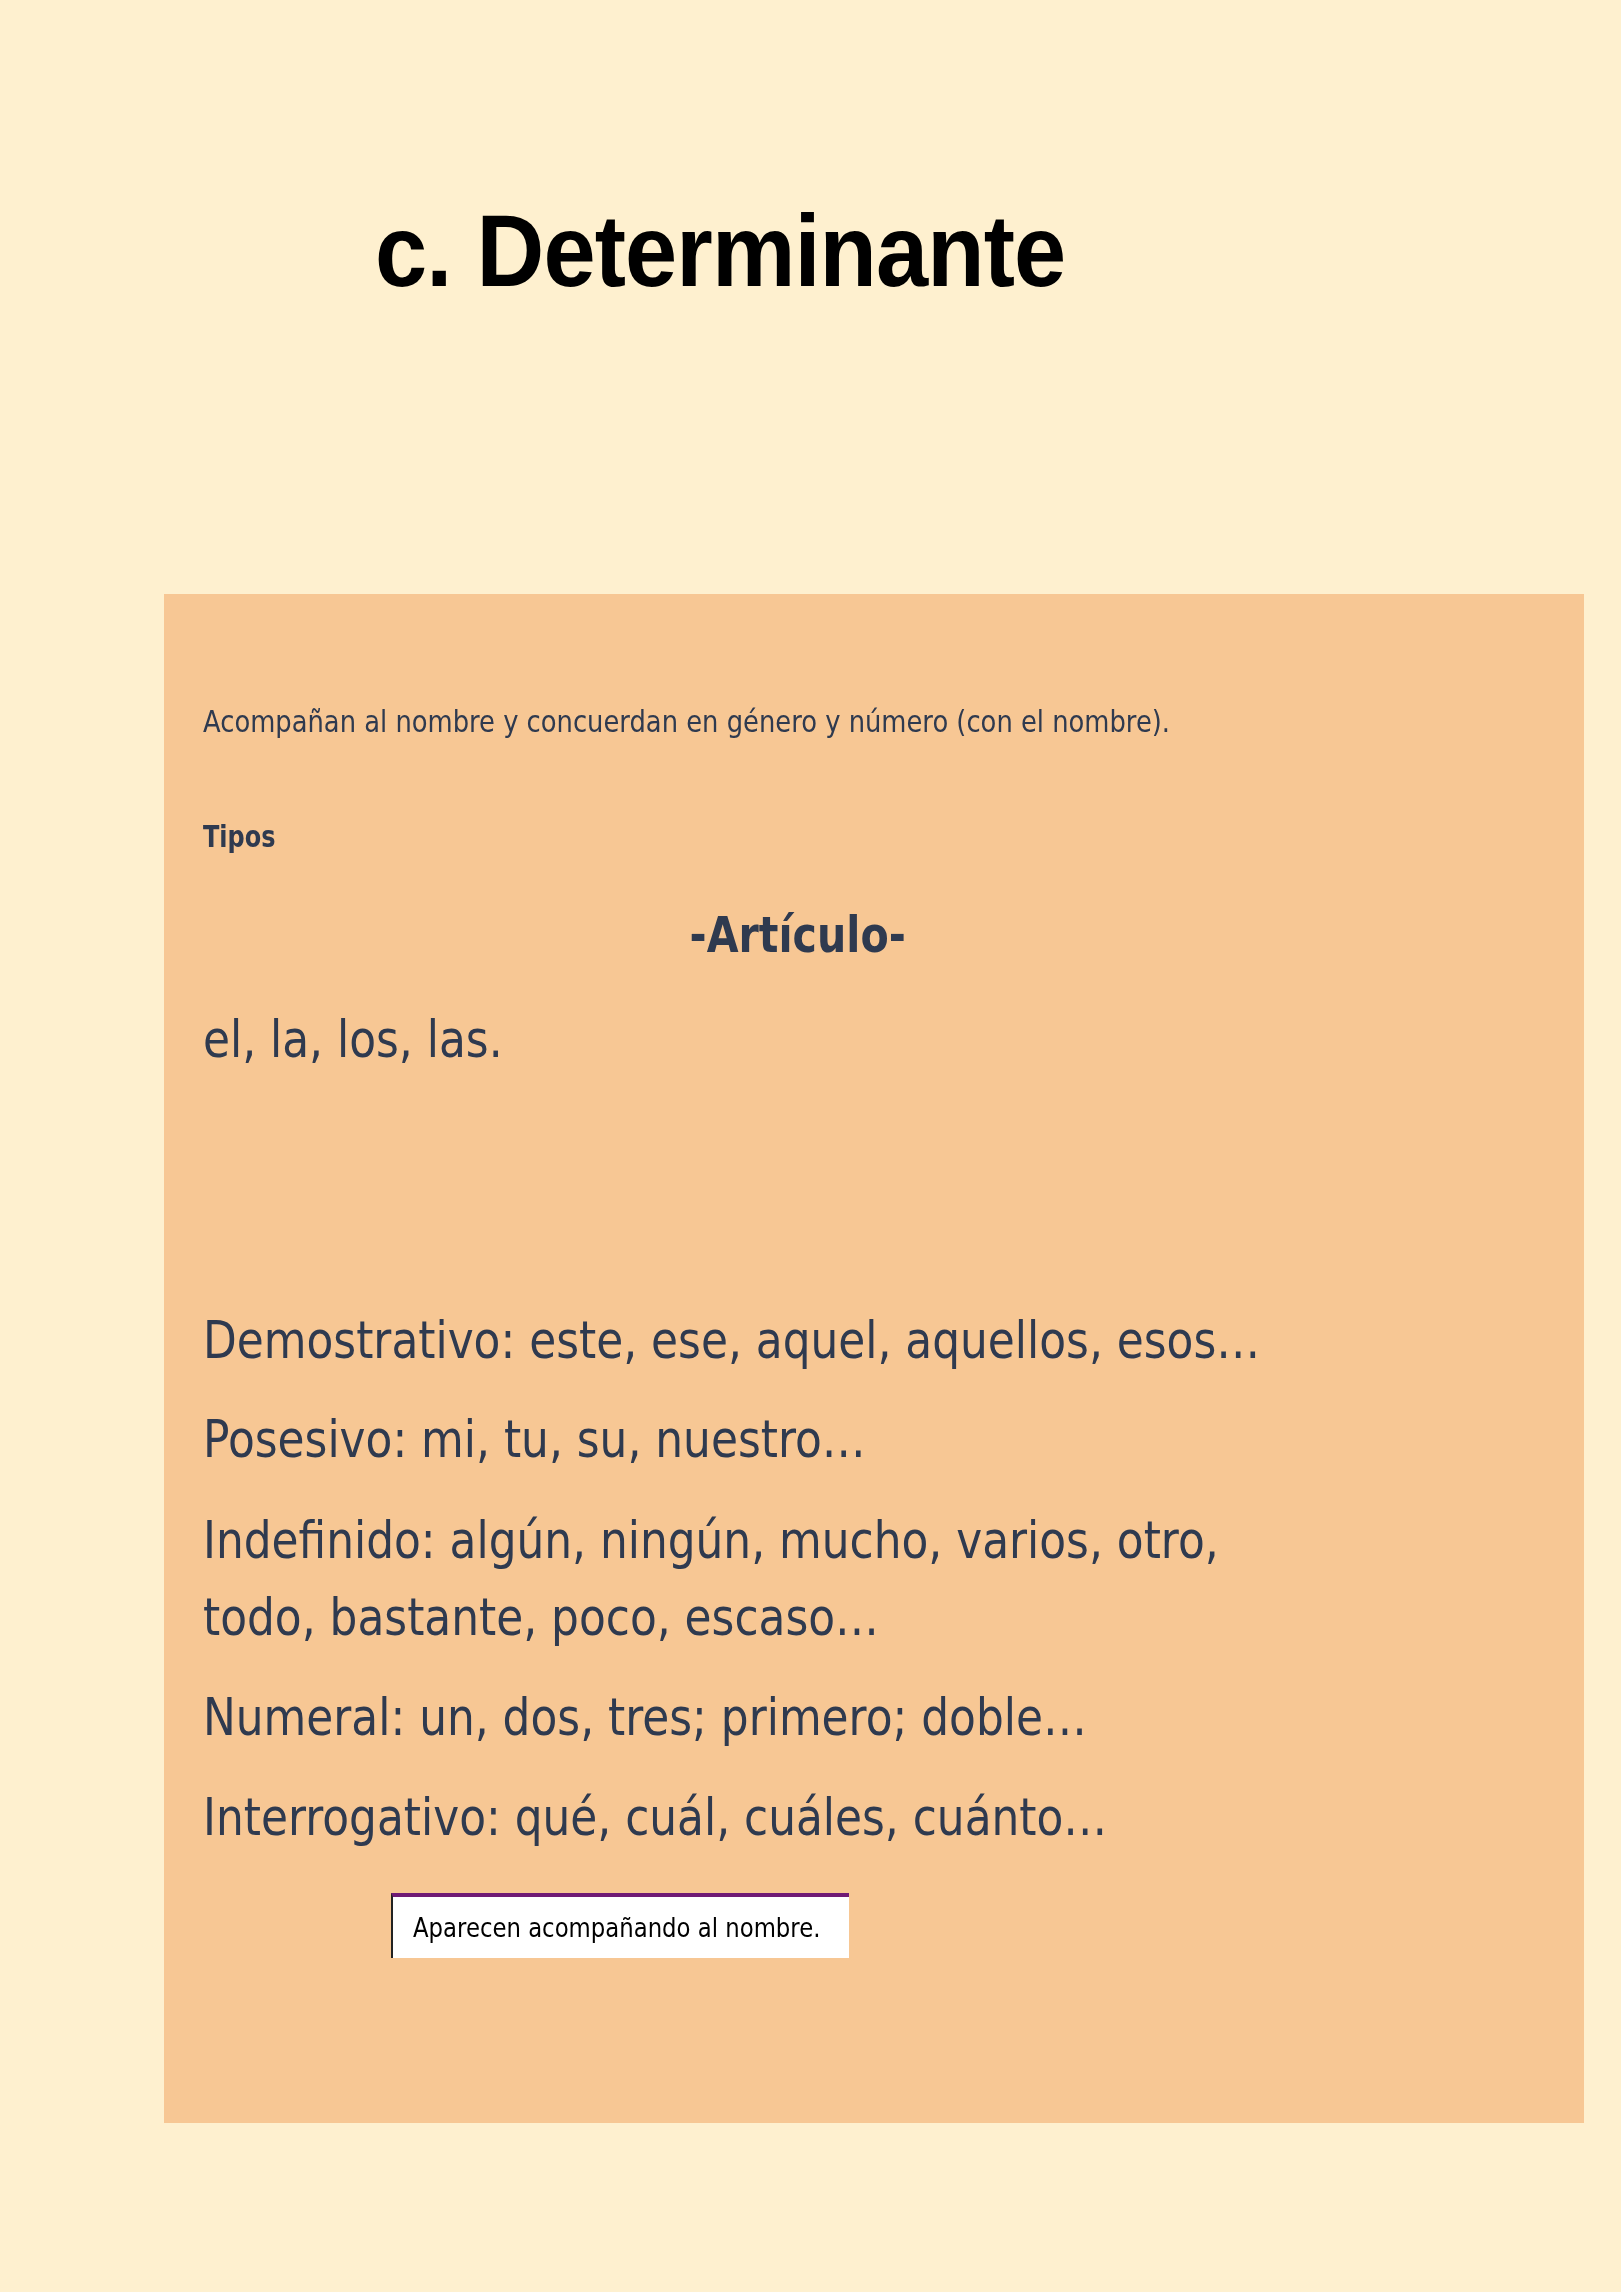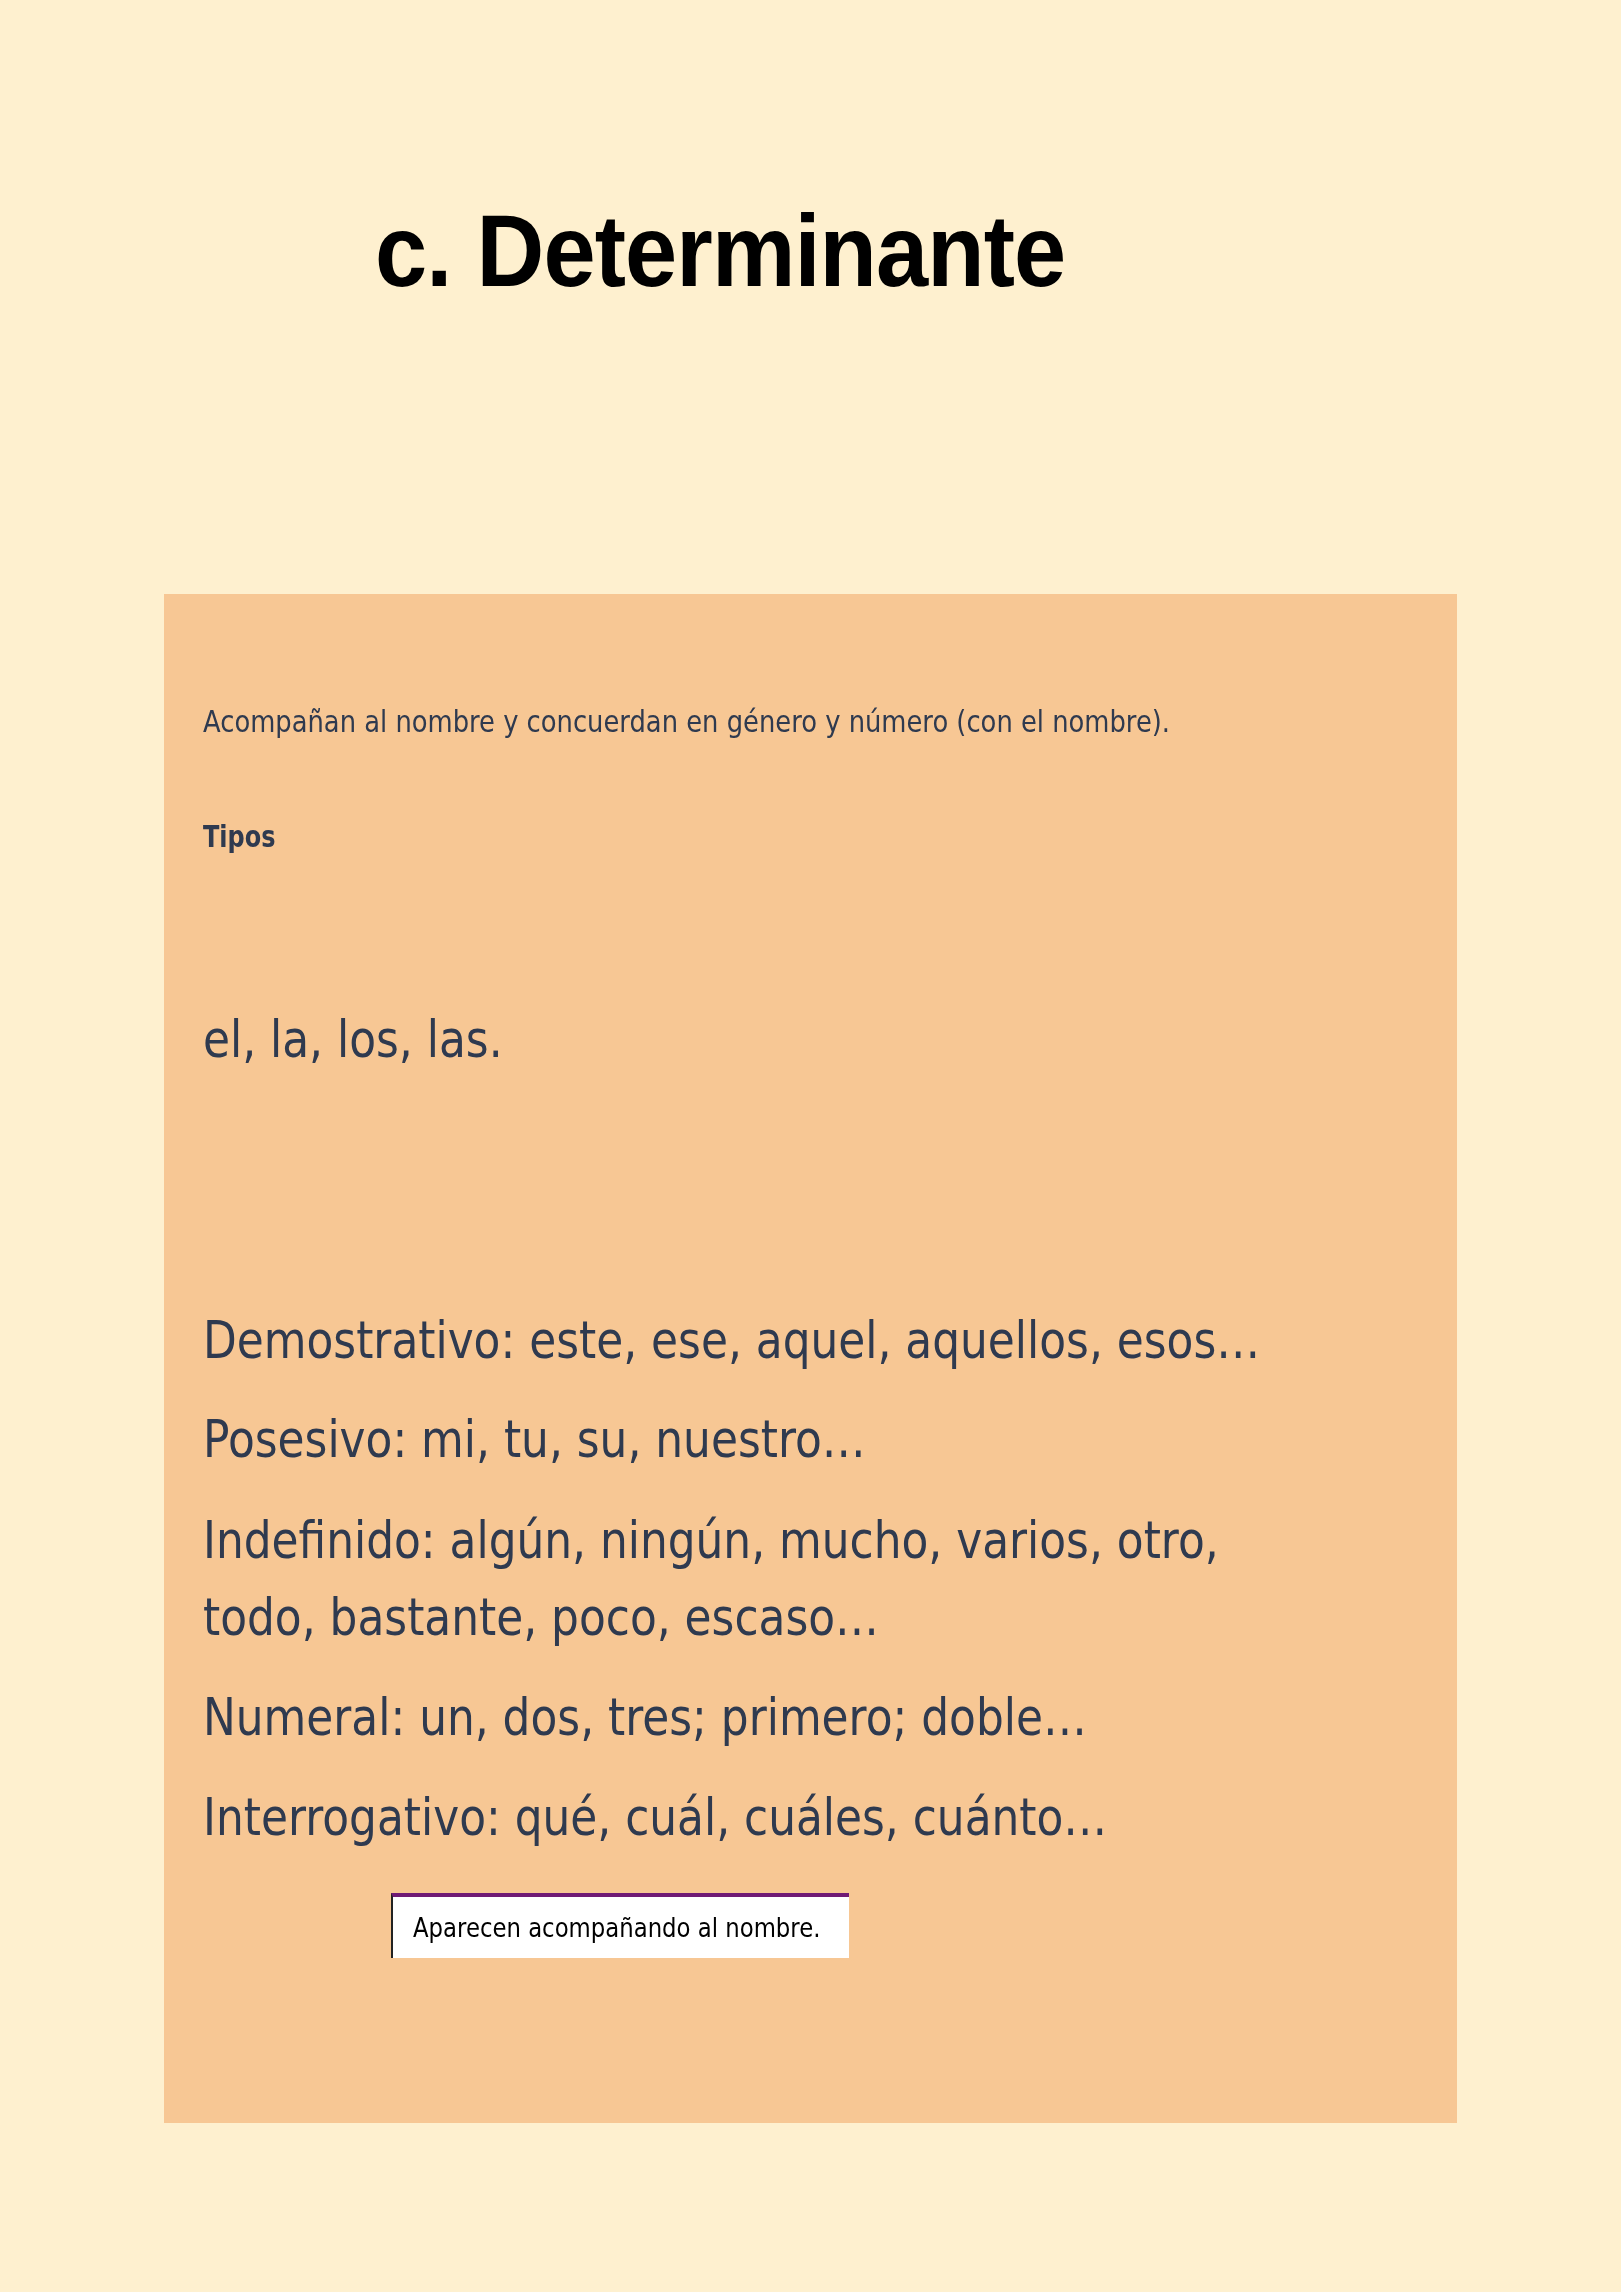--- a/index.html
+++ b/index.html
@@ -26,21 +26,21 @@
       color: #000000;
       letter-spacing: -1px;
       transform: scaleX(0.92);
       transform-origin: left top;
       white-space: nowrap;
     }
     .panel {
       position: absolute;
       left: 164px;
       top: 594px;
-      width: 1293px;
+      width: 1420px;
       height: 1529px;
       background: #f7c794;
     }
     .panel .txt {
       position: absolute;
       color: #2f3a4f;
       font-family: "DejaVu Sans", sans-serif;
       white-space: nowrap;
       transform-origin: left top;
     }
@@ -116,20 +116,23 @@
   </style>
 </head>
 <body>
 
 <h1 class="page-title">c. Determinante</h1>
 
 <div class="panel">
   <div class="txt intro">Acompañan al nombre y concuerdan en género y número (con el nombre).</div>
   <div class="txt tipos">Tipos</div>
 
+  <div class="heading-center h-articulo">
+    <span>-Artículo-</span>
+  </div>
   <div class="txt big articulo-list">el, la, los, las.</div>
 
   <div class="txt big demostrativo">Demostrativo: este, ese, aquel, aquellos, esos…</div>
   <div class="txt big posesivo">Posesivo: mi, tu, su, nuestro…</div>
   <div class="txt big indefinido">Indefinido: algún, ningún, mucho, varios, otro,</div>
   <div class="txt big indefinido-2">todo, bastante, poco, escaso…</div>
   <div class="txt big numeral">Numeral: un, dos, tres; primero; doble…</div>
   <div class="txt big interrogativo">Interrogativo: qué, cuál, cuáles, cuánto…</div>
 
   <div class="note-box">

